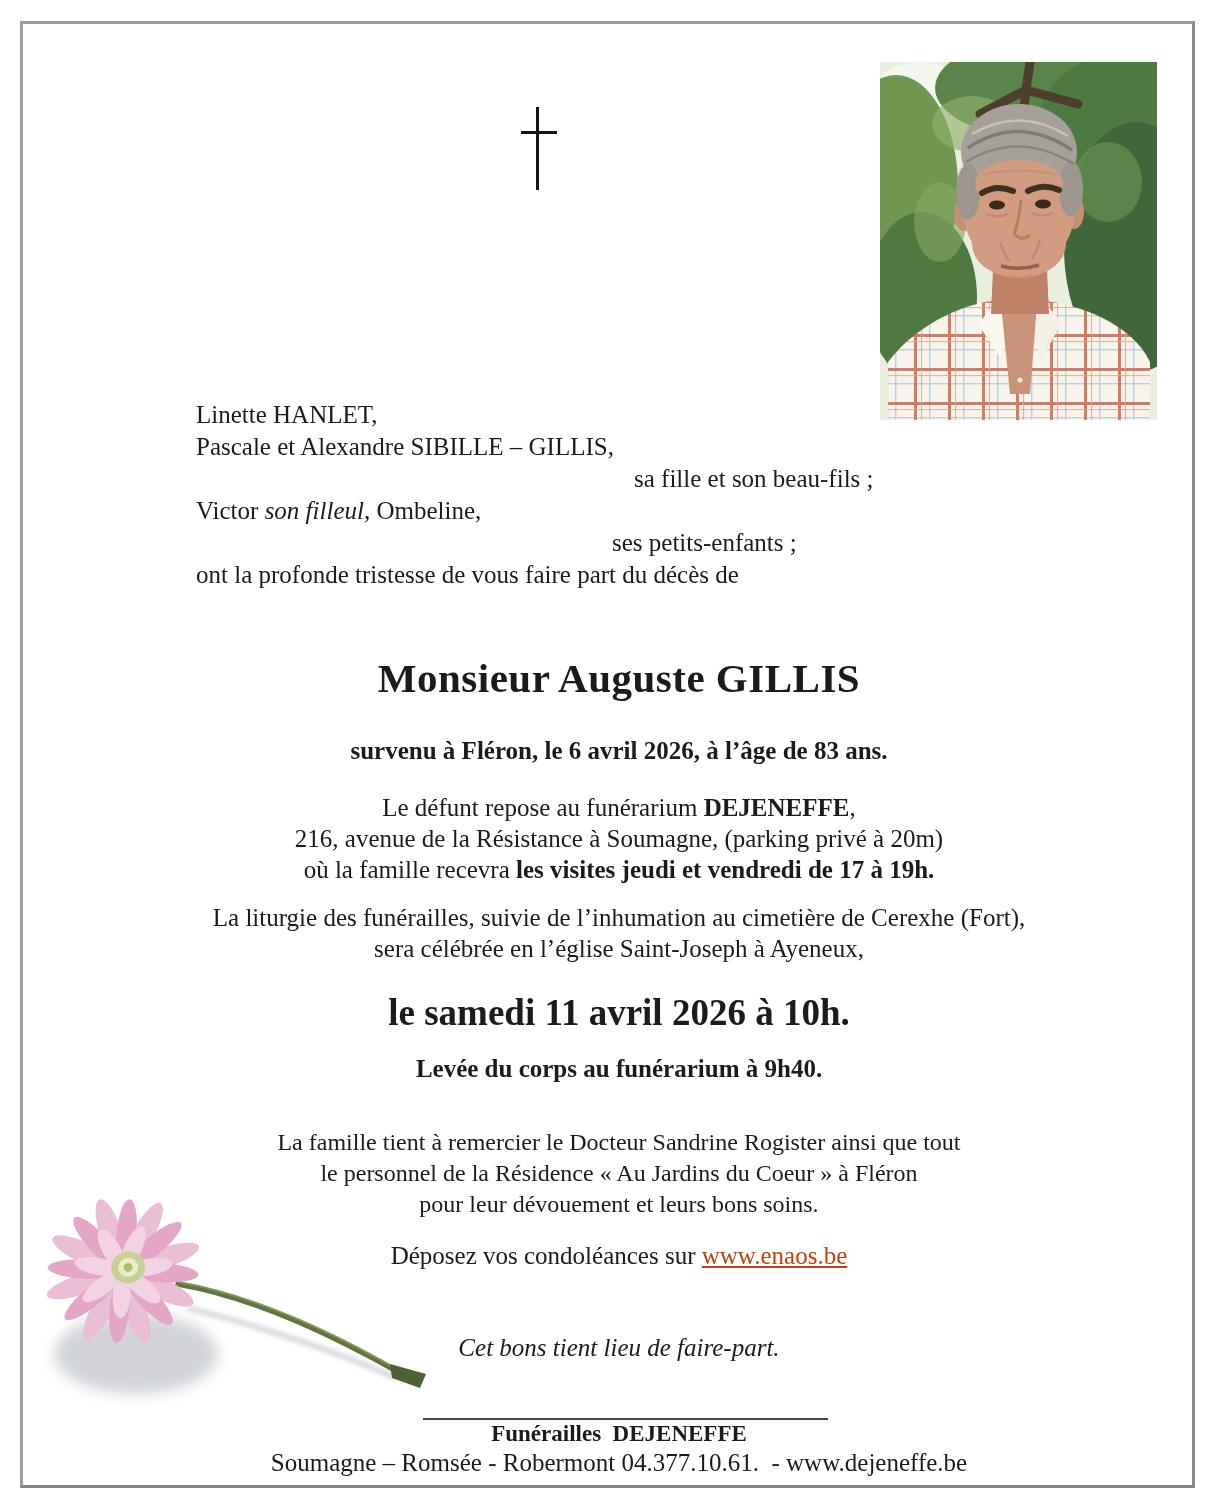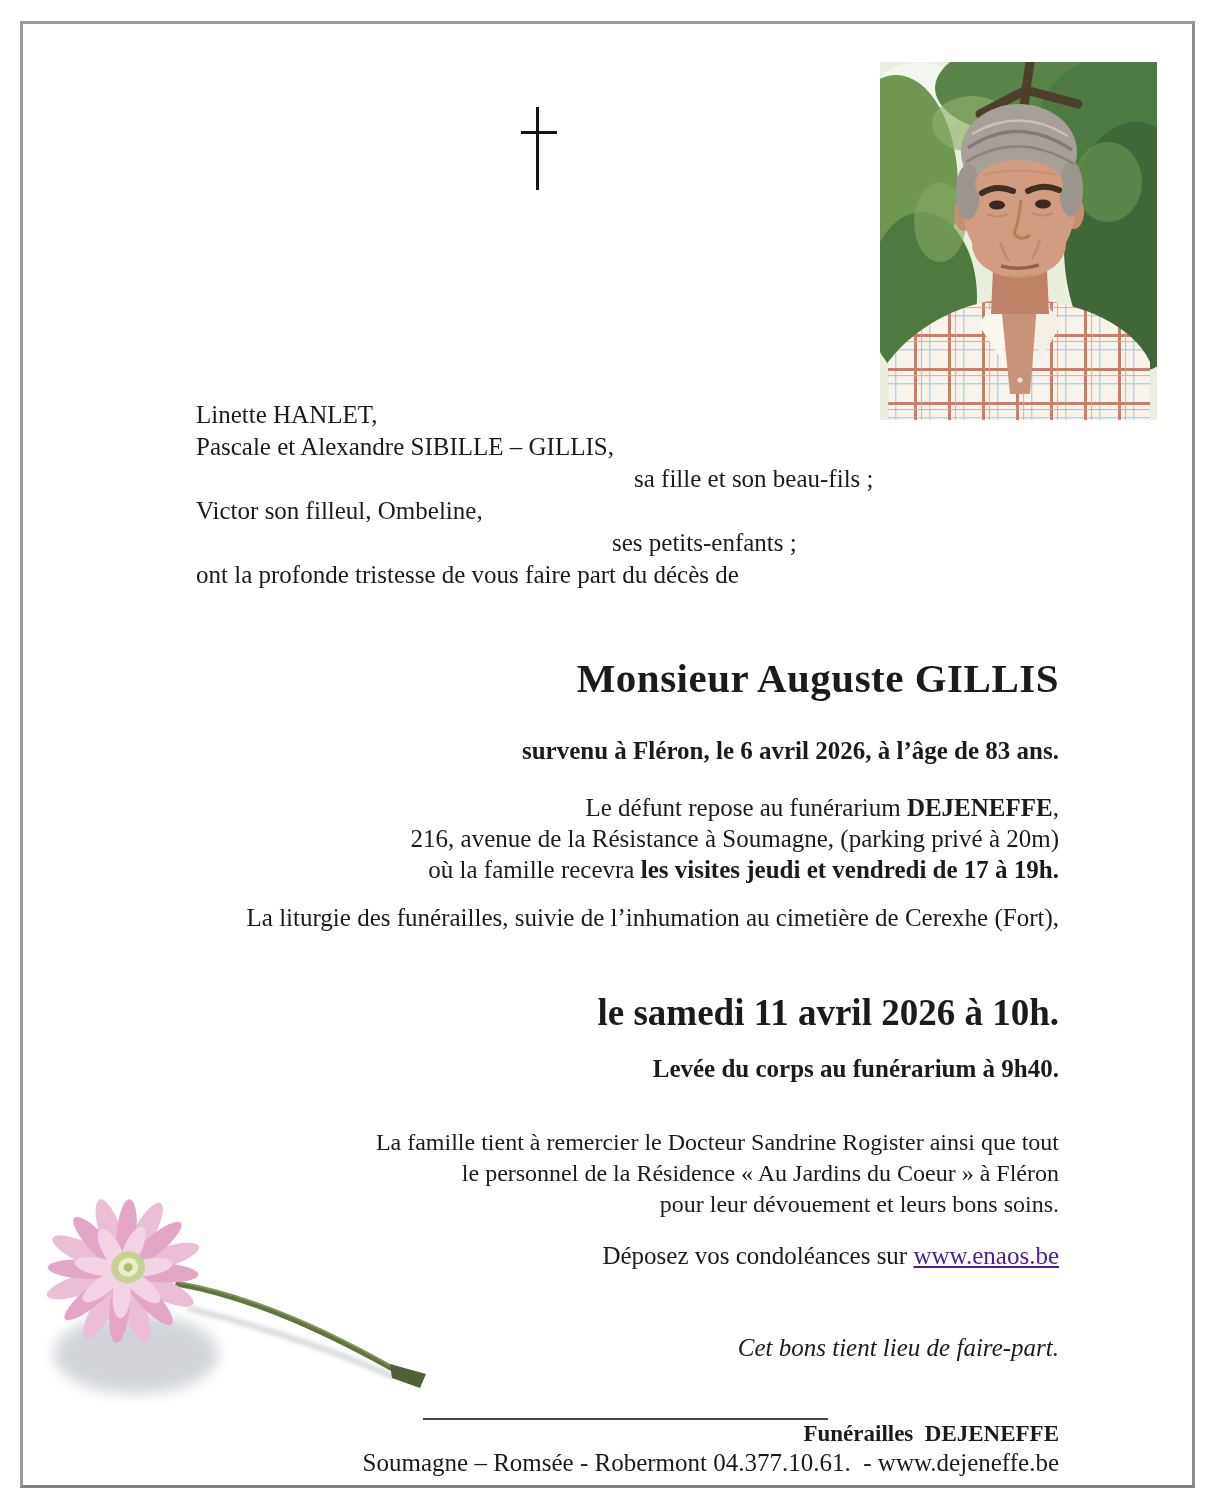--- a/index.html
+++ b/index.html
@@ -19,33 +19,33 @@
   .cross-v{position:absolute;left:15px;top:0;width:3px;height:83px;background:#141414}
   .cross-h{position:absolute;left:0;top:24px;width:36px;height:3px;background:#141414}
   
   .photo{position:absolute;left:880px;top:62px;width:277px;height:358px;overflow:hidden}
   .photo svg{display:block}
   
   .family{position:absolute;left:196px;top:399px;font-size:25px;line-height:32px;white-space:nowrap}
   .ind1{padding-left:412px}
   .ind2{padding-left:438px}
   .ind3{padding-left:416px}
-  .it{}
-  .center{position:absolute;left:205px;width:854px;text-align:right}
+  .it{font-style:italic}
+  .center{position:absolute;left:192px;width:854px;text-align:center}
   .title{top:652px;font-size:41px;font-weight:bold;line-height:52px;letter-spacing:.5px}
   .survenu{top:737px;font-size:25px;font-weight:bold}
   .repose{top:792px;font-size:25px;line-height:31px}
   .repose b, .survenu, .levee{font-weight:bold}
   .liturgy{top:902px;font-size:25px;line-height:31px}
   .dateline{top:989px;font-size:37px;font-weight:bold;line-height:48px}
   .levee{top:1055px;font-size:25px}
   .thanks{top:1127px;font-size:24px;line-height:31px}
   .condole{top:1242px;font-size:25px}
   .notice{top:1334px;font-size:25px;font-style:italic}
-  a.link{color:#4c1d95;text-decoration:underline;cursor:pointer}
+  a.link{color:#c2410c;text-decoration:underline;cursor:pointer}
   .fhr{position:absolute;top:1418px;left:423px;width:405px;height:0;border-top:2px solid #474747}
   .fbold{top:1421px;font-size:23px;font-weight:bold;white-space:pre-wrap}
   .fcontact{top:1449px;font-size:25px;white-space:pre-wrap}
   .flower{position:absolute;left:28px;top:1186px;width:412px;height:238px}
 </style>
 </head>
 <body>
 
 <div class="frame"></div>
 
@@ -126,20 +126,21 @@
 <div class="center survenu">survenu à Fléron, le 6 avril 2026, à l’âge de 83 ans.</div>
 
 <div class="center repose">
   <div><span>Le défunt repose au funérarium </span><b>DEJENEFFE</b><span>,</span></div>
   <div>216, avenue de la Résistance à Soumagne, (parking privé à 20m)</div>
   <div><span>où la famille recevra </span><b>les visites jeudi et vendredi de 17 à 19h.</b></div>
 </div>
 
 <div class="center liturgy">
   <div>La liturgie des funérailles, suivie de l’inhumation au cimetière de Cerexhe (Fort),</div>
+  <div>sera célébrée en l’église Saint-Joseph à Ayeneux,</div>
 </div>
 
 <div class="center dateline">le samedi 11 avril 2026 à 10h.</div>
 
 <div class="center levee">Levée du corps au funérarium à 9h40.</div>
 
 <div class="center thanks">
   <div>La famille tient à remercier le Docteur Sandrine Rogister ainsi que tout</div>
   <div>le personnel de la Résidence « Au Jardins du Coeur » à Fléron</div>
   <div>pour leur dévouement et leurs bons soins.</div>

